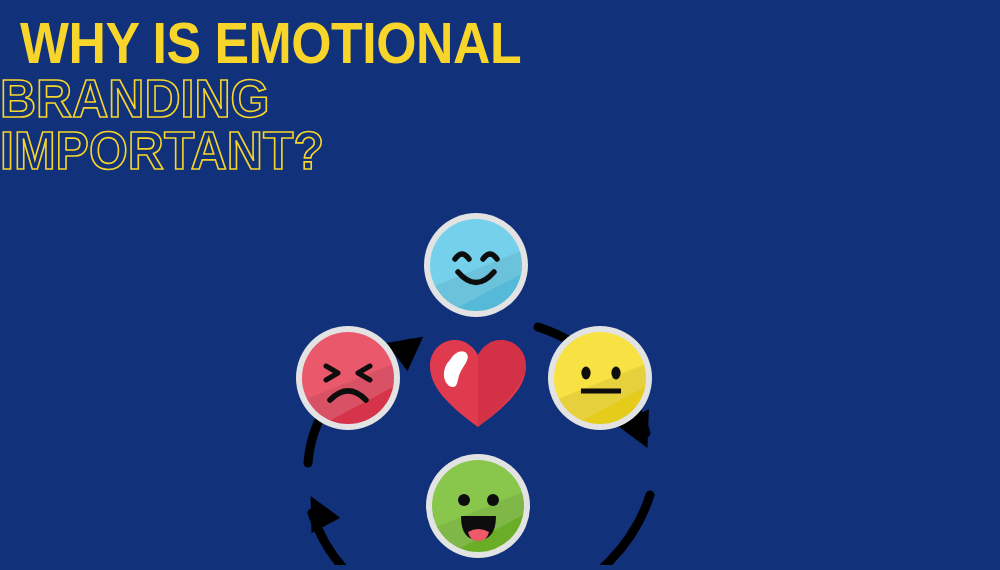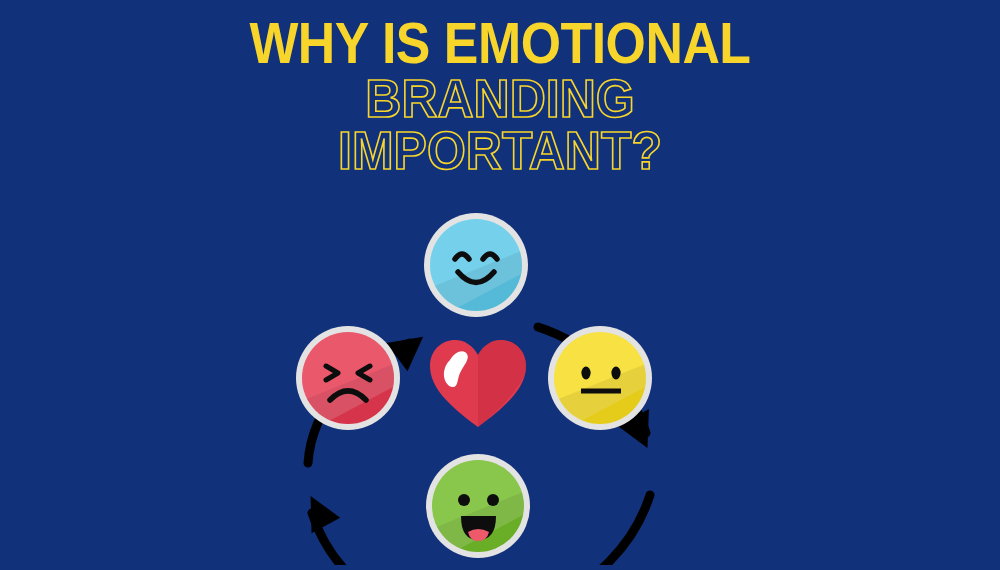--- a/index.html
+++ b/index.html
@@ -17,21 +17,21 @@
     overflow: hidden;
     background: #11317a;
   }
 
   
   #title-block {
     position: absolute;
     left: 0;
     top: 16px;
     width: 1000px;
-    text-align: center;
+    text-align: left;
     user-select: none;
   }
   .title-line {
     display: block;
     font-family: "Liberation Sans", sans-serif;
     font-weight: bold;
     letter-spacing: -0.5px;
     line-height: 1.0;
     white-space: nowrap;
     transform-origin: center center;

